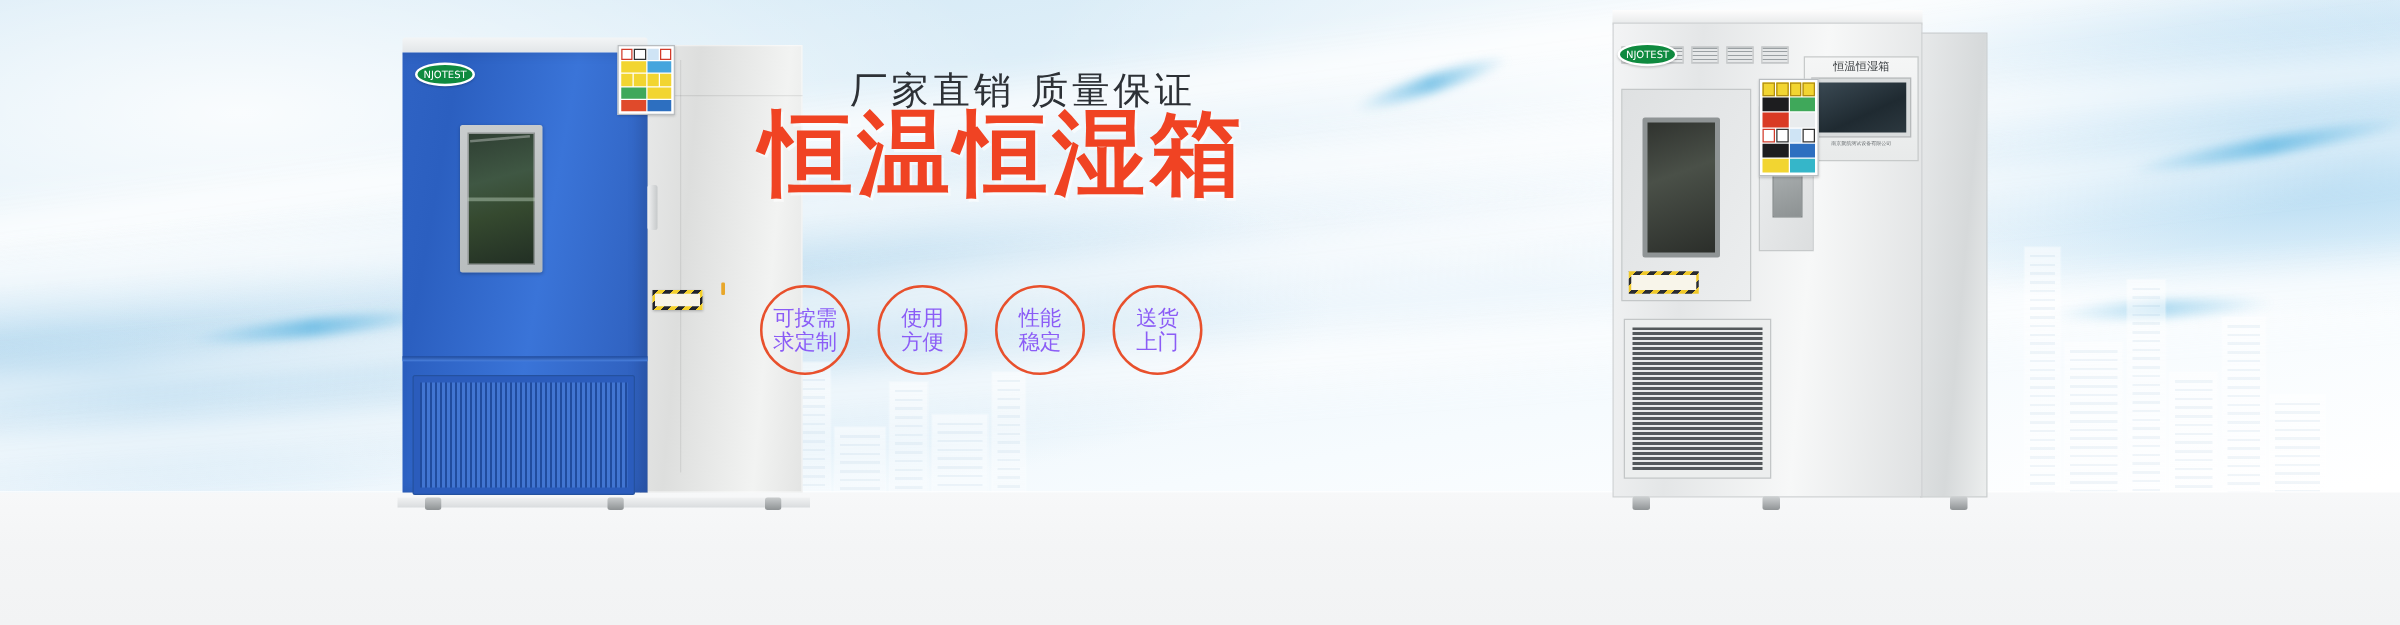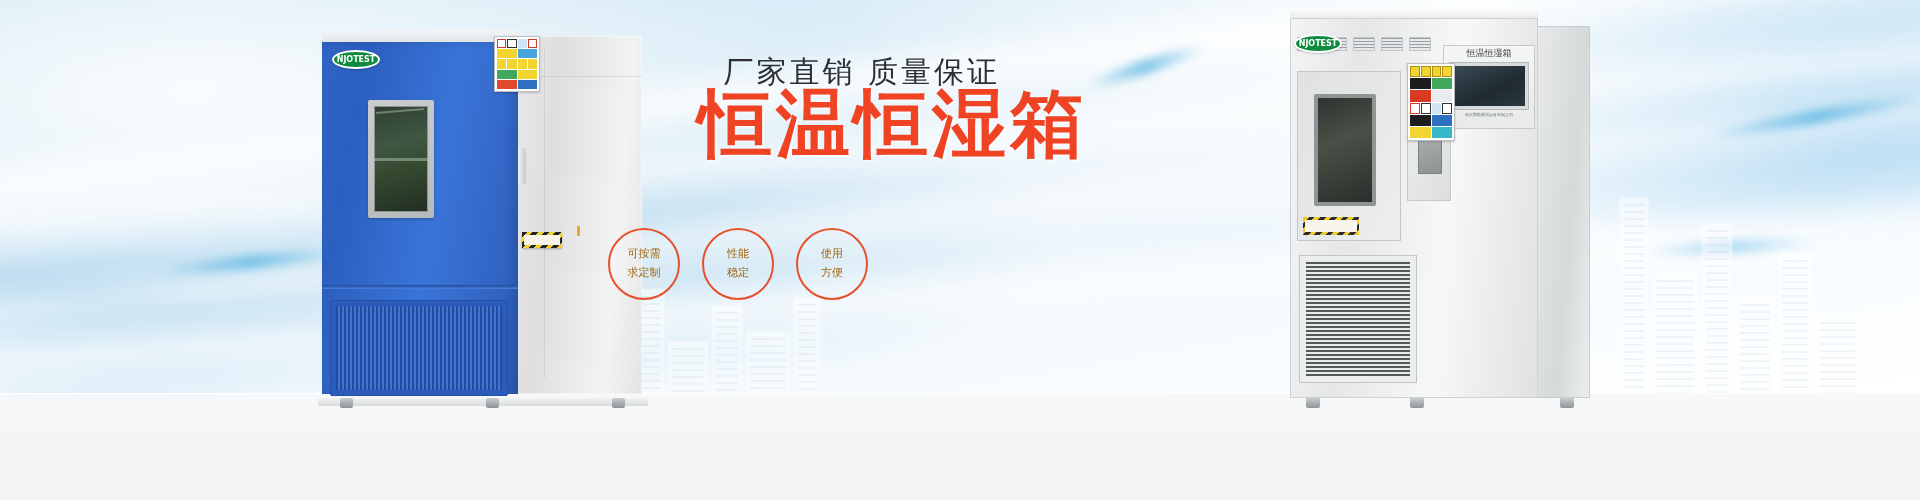--- a/index.html
+++ b/index.html
@@ -213,21 +213,21 @@
   }
   .rm-caster { position:absolute; bottom:-8px; width:14px; height:11px;
                background: linear-gradient(180deg,#cfd2d3,#909496); border-radius:2px; }
   .rm-yellow {
     position:absolute; left:12px; top:198px; width:56px; height:18px;
     background: repeating-linear-gradient(-45deg,#f0c92a 0 4px,#2a2c30 4px 8px);
   }
   .rm-yellow i { position:absolute; inset:3px 2px; background:#f8f5ea; }
 
   
-  .copy { position:absolute; left:0; top:0; width:1920px; height:500px;text-align:right; }
+  .copy { position:absolute; left:0; top:0; width:1920px; height:500px; }
   .tagline {
     position:absolute; left:680px; top:52px; width:320px;
     font-size:30px; color:#2d3136; letter-spacing:3px; white-space:nowrap;
     font-family:"DejaVu Sans", sans-serif;
   }
   .headline {
     position:absolute; left:608px; top:84px; width:480px;
     font-size:74px; line-height:78px; font-weight:bold;
     color:#f04323; letter-spacing:4px; white-space:nowrap;
     font-family:"DejaVu Sans", sans-serif;
@@ -242,40 +242,40 @@
     font-size:17px; color:#ffffff; letter-spacing:1px; white-space:nowrap;
     font-family:"DejaVu Sans", sans-serif;
   }
   .circles { position:absolute; left:608px; top:228px; width:420px; height:88px; display:flex; gap:22px; }
   .circle {
     width:72px; height:72px; border-radius:50%;
     border:2px solid #e8502c; display:flex; flex-direction:column;
     align-items:center; justify-content:center; background:rgba(255,255,255,.12);
   }
   .circle b {
-    display:block; font-weight:normal; font-size:11px; line-height:19px;
-    color:#a16207; white-space:nowrap; font-family:Liberation Mono, monospace;
+    display:block; font-weight:normal; font-size:17px; line-height:19px;
+    color:#8b5cf6; white-space:nowrap; font-family:Liberation Sans, sans-serif;
   }
   .cta {
     position:absolute; left:718px; top:346px; width:130px; height:32px;
     background: linear-gradient(180deg,#fa5a2c,#f0441e);
     border-radius:18px; display:flex; align-items:center; justify-content:center;
     box-shadow:0 2px 6px rgba(240,68,30,.35); cursor:pointer;
   }
   .cta span { font-size:15px; color:#fff; letter-spacing:1px; white-space:nowrap;
               font-family:"DejaVu Sans", sans-serif; }
 
   
   .logo-oval {
     position:absolute; width:48px; height:19px; border-radius:50%;
     background:#0f8a3f; border:2px solid #ffffff;
     display:flex; align-items:center; justify-content:center;
     box-shadow:0 1px 2px rgba(0,0,0,.2);
   }
-  .logo-oval span { color:#fff; font-size:8px; font-weight:bold; letter-spacing:0px;
+  .logo-oval span { color:#fff; font-size:8px; font-weight:normal; letter-spacing:0px;
                     font-family:"DejaVu Sans", sans-serif; }
 </style>
 </head>
 <body>
 
 <div id="banner">
 
   <div class="sky">
     <div class="wave w1"></div>
     <div class="wave w2"></div>
@@ -431,24 +431,28 @@
 
     <div class="headline">恒温恒湿箱</div>
 
 
     <div class="circles">
       <div class="circle">
         <b>可按需</b>
         <b>求定制</b>
       </div>
       <div class="circle">
+        <b>使用</b>
+        <b>方便</b>
+      </div>
+      <div class="circle">
         <b>性能</b>
         <b>稳定</b>
       </div>
       <div class="circle">
-        <b>使用</b>
-        <b>方便</b>
+        <b>送货</b>
+        <b>上门</b>
       </div>
     </div>
 
 
   </div>
 </div>
 
 </body></html>

